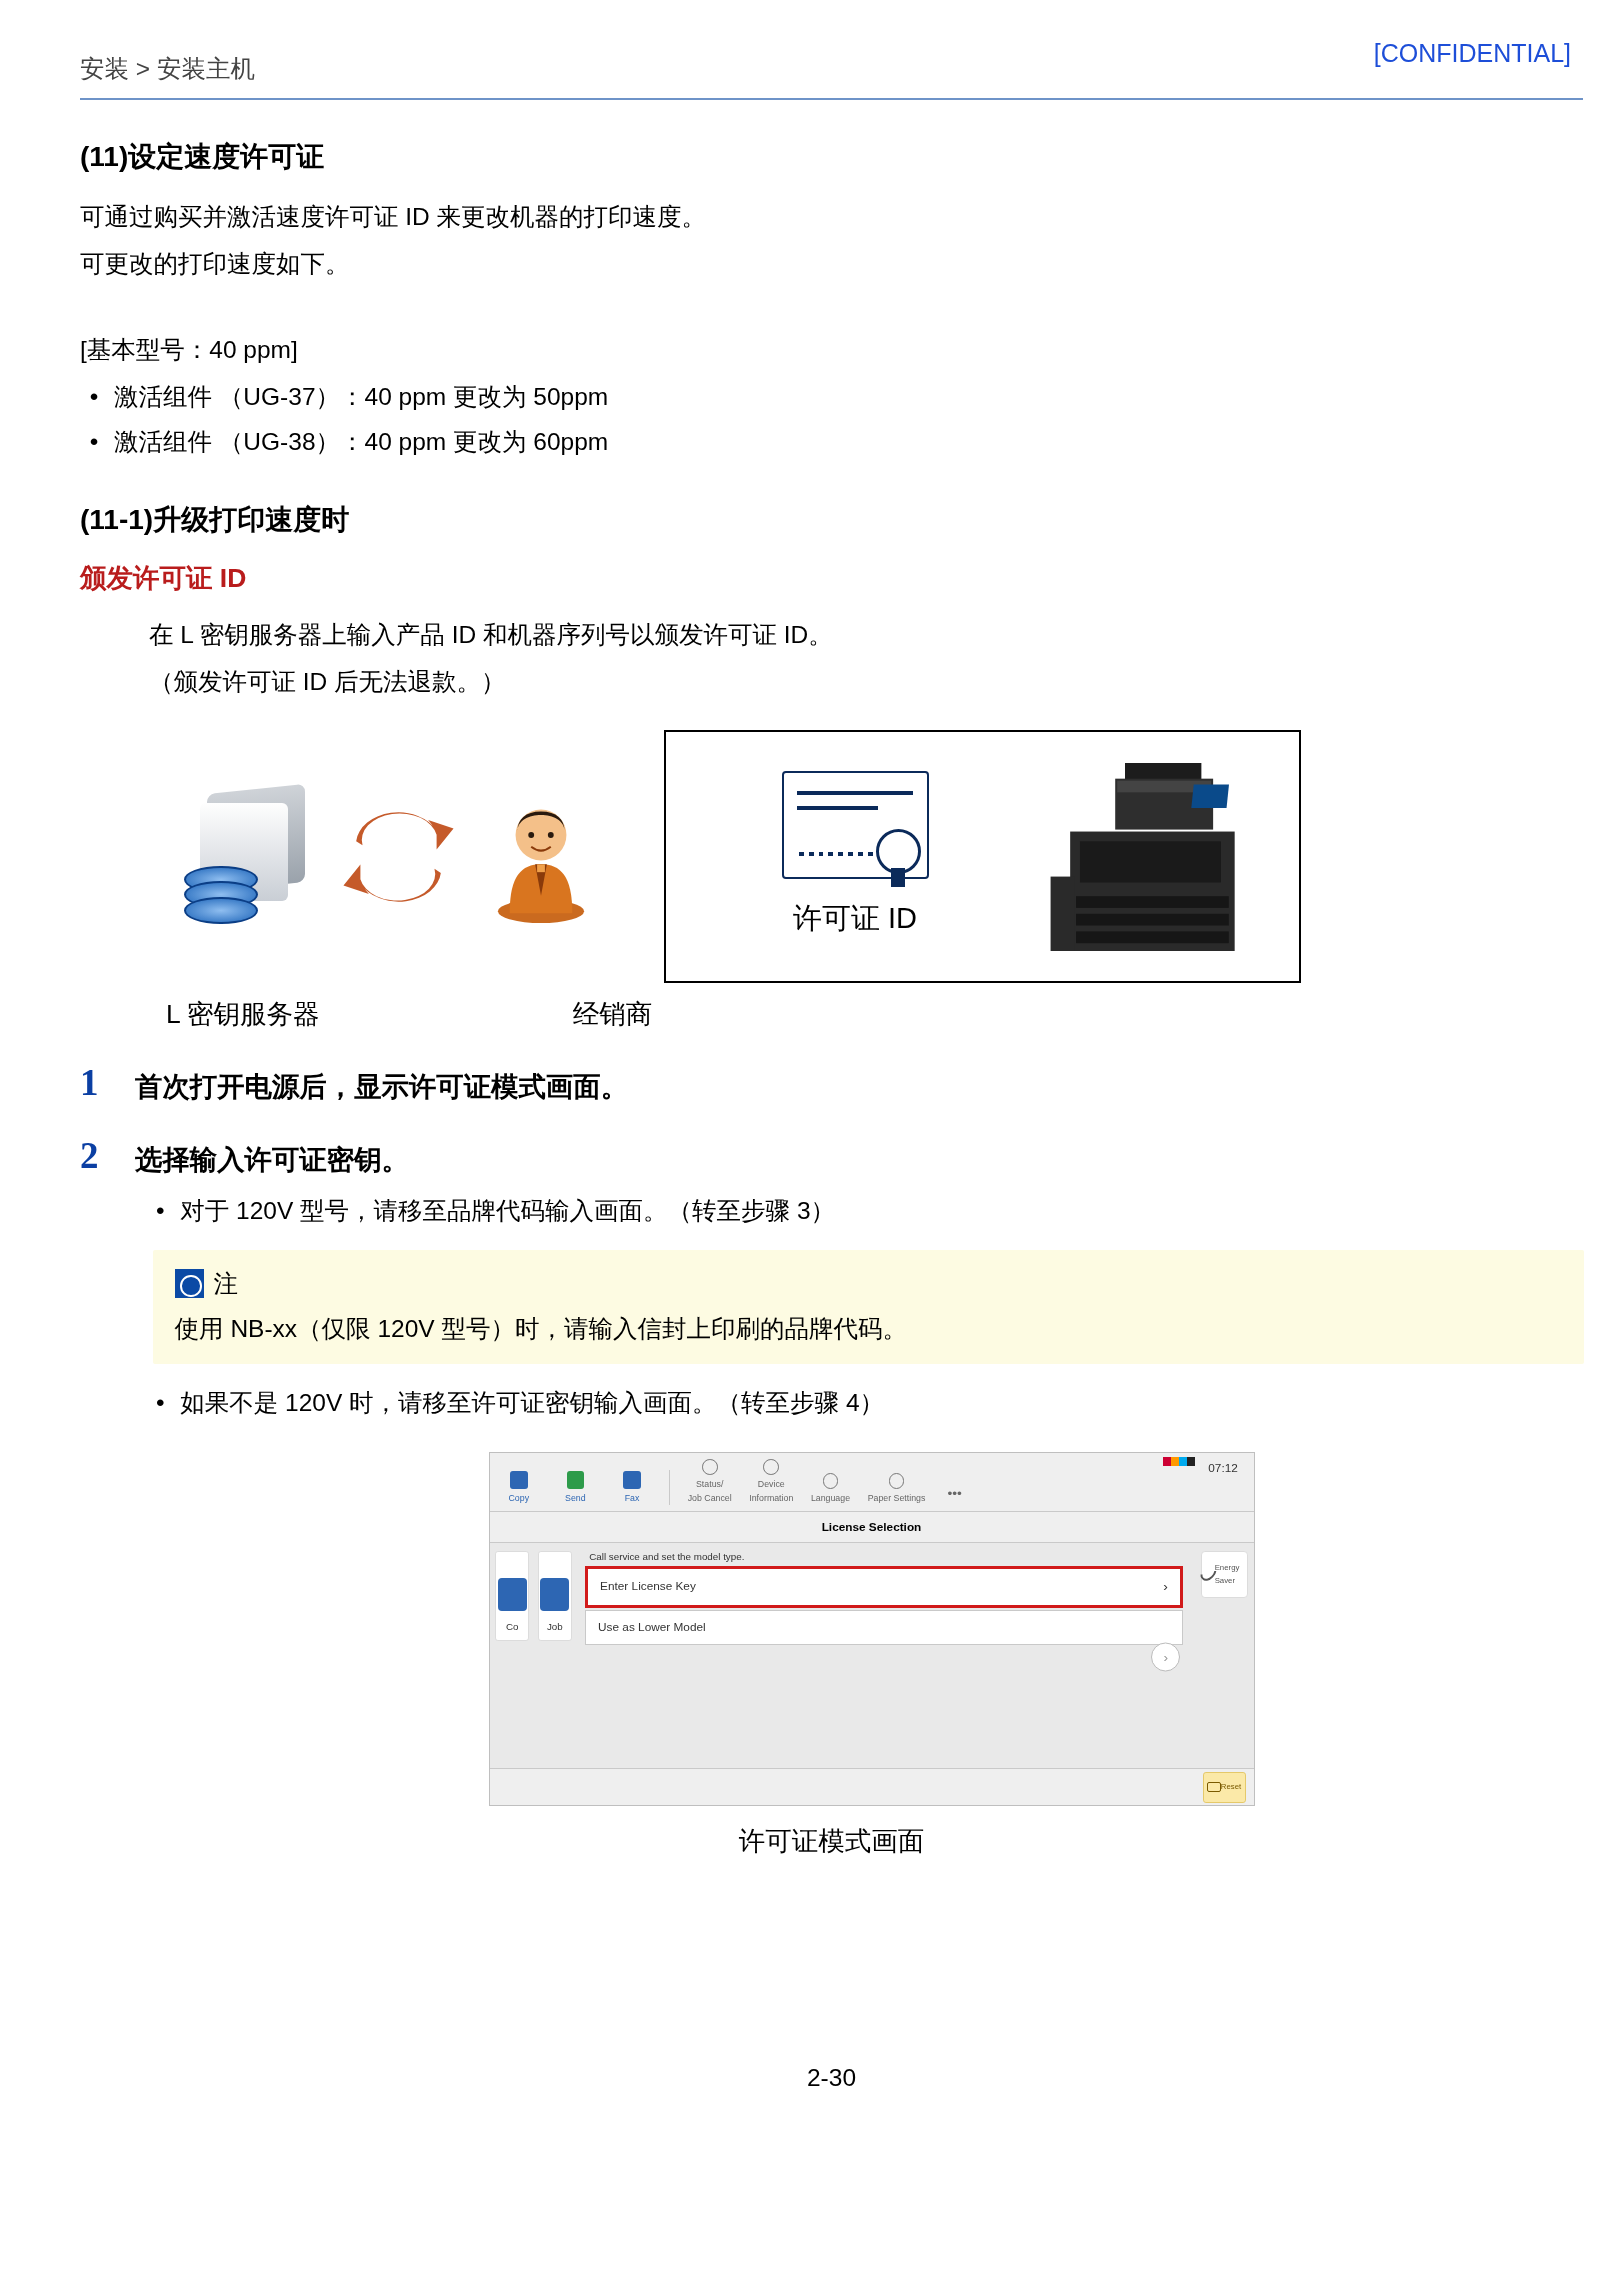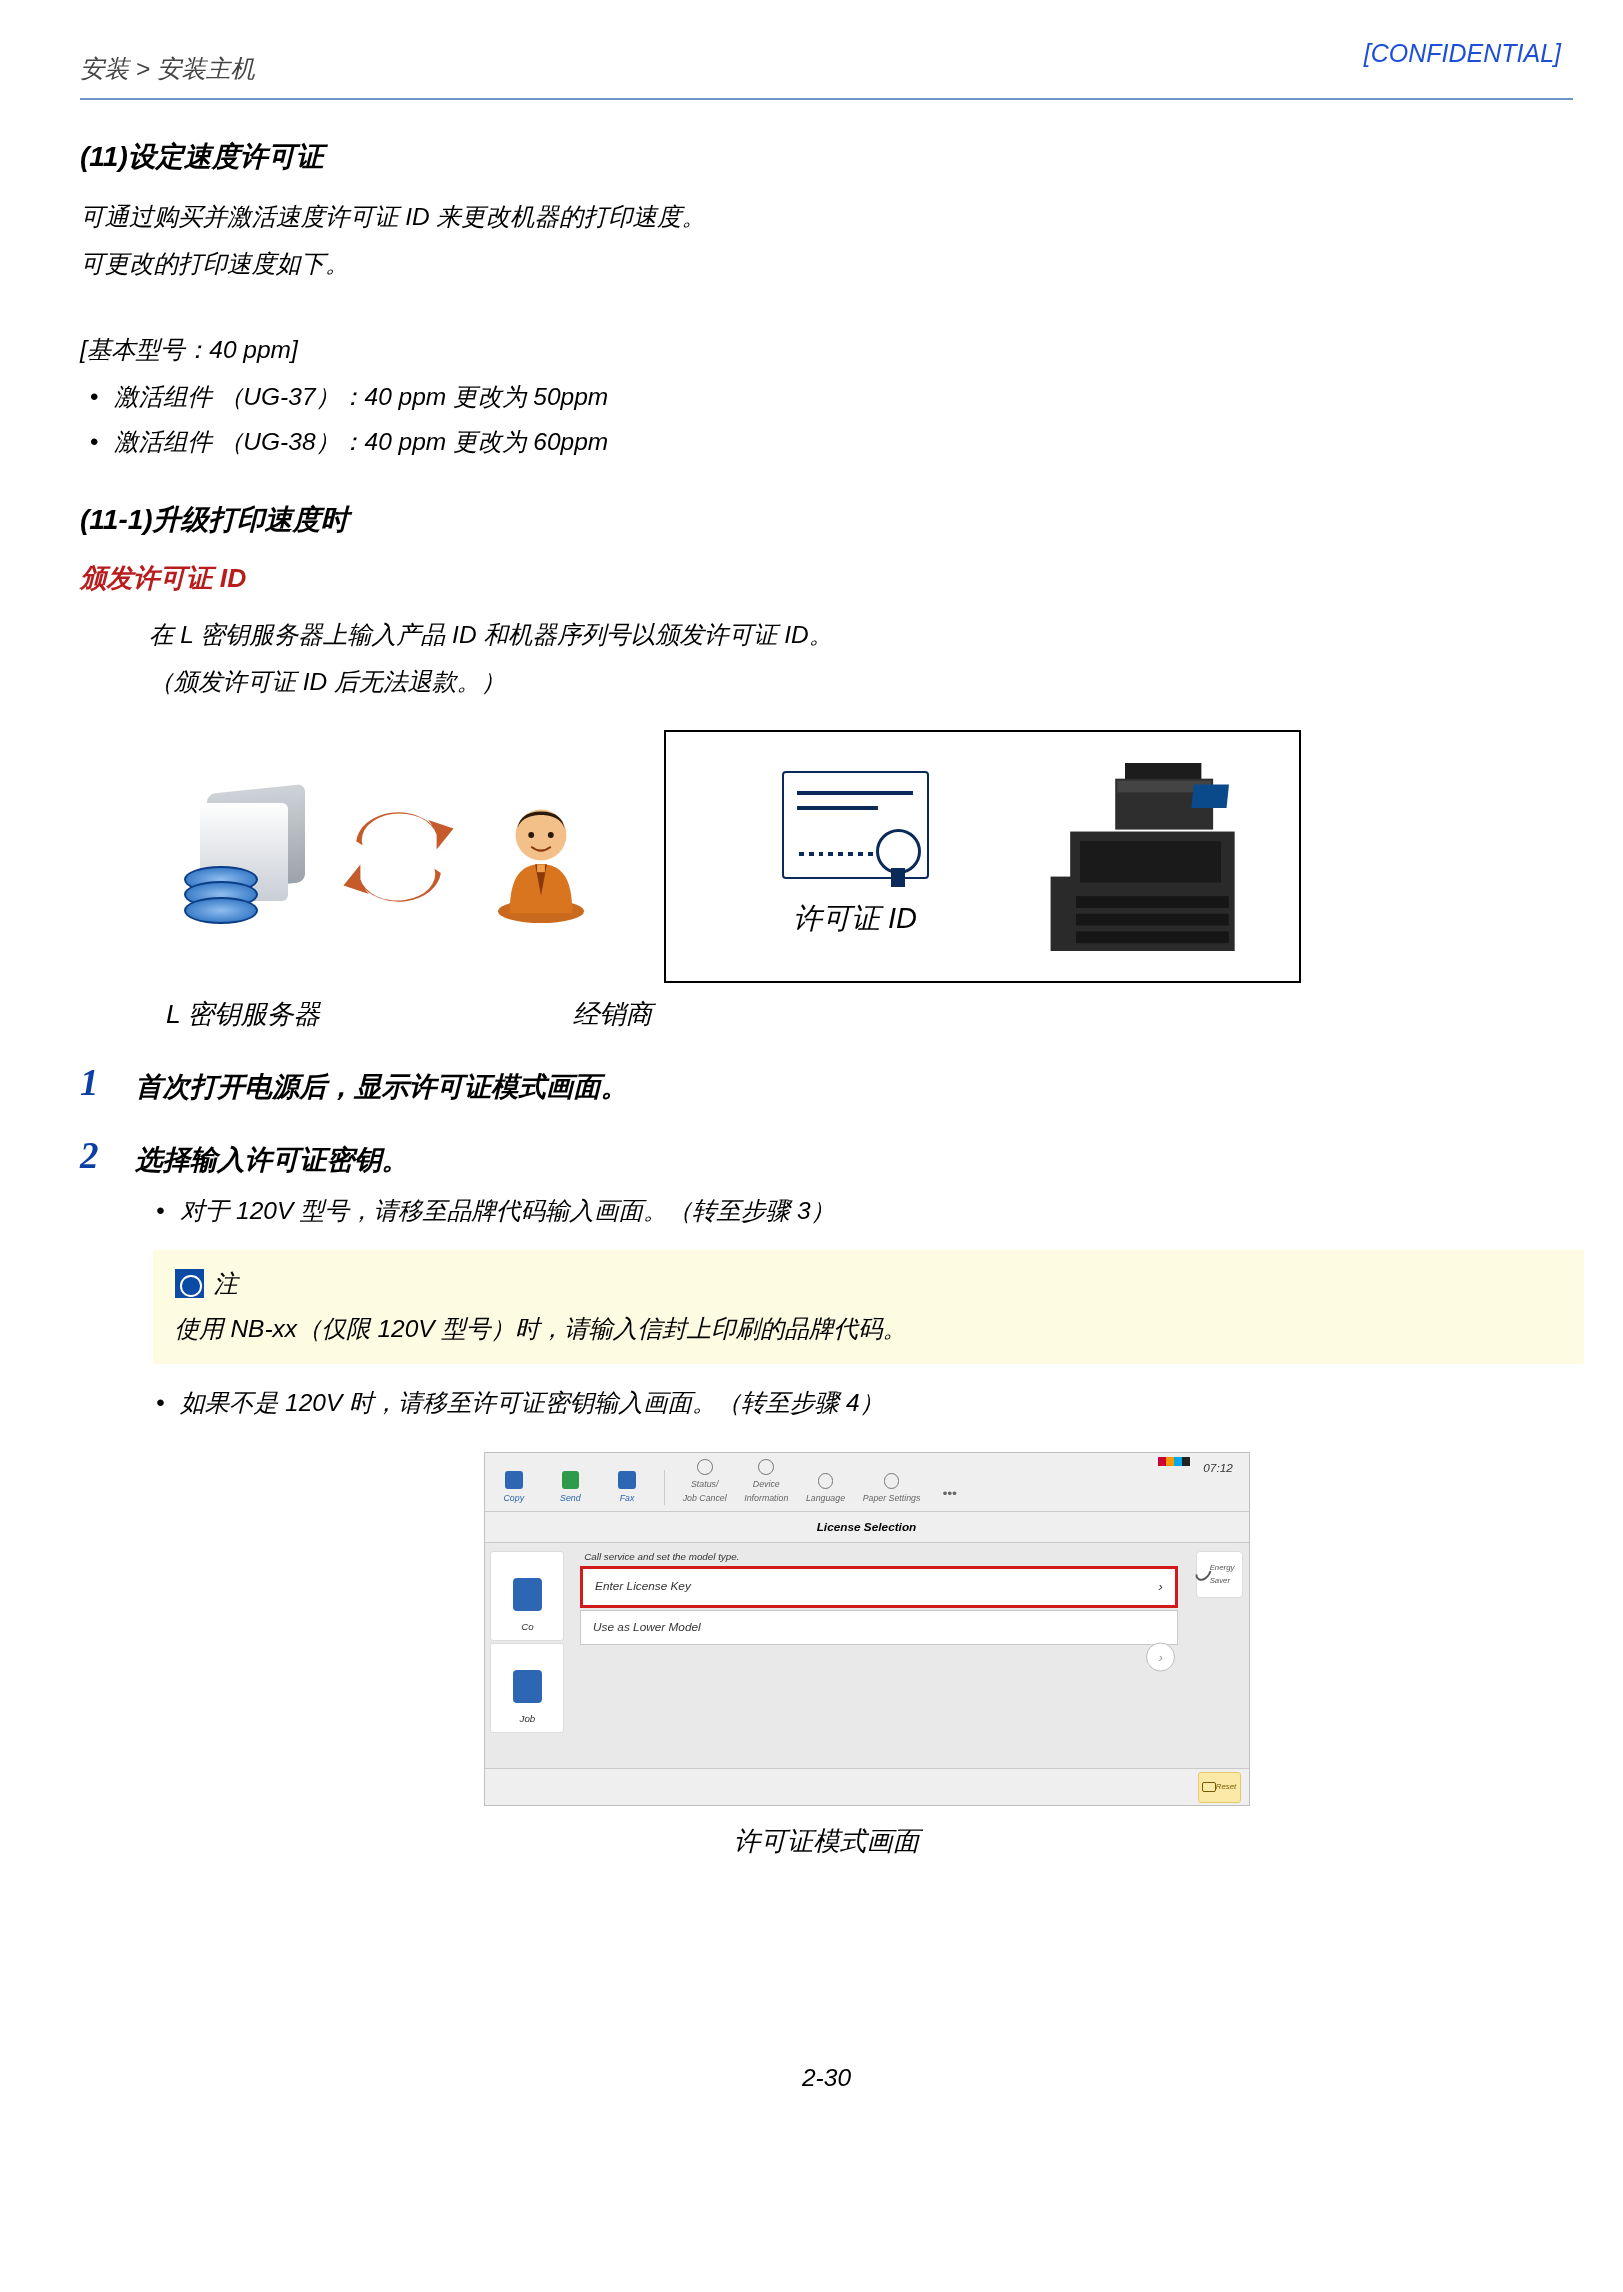--- a/index.html
+++ b/index.html
@@ -7,22 +7,21 @@
     margin: 0;
     font-family: "Microsoft YaHei", "SimSun", Arial, sans-serif;
     background: #fff;
     color: #000;
     width: 1623px;
     min-height: 2293px;
     font-size: 24.5px;
     line-height: 1.6;
   }
   .page {
-    padding: 39px 50px 39px 80px;
-    font-style: italic;
+    padding: 39px 40px 39px 80px;
   }
   .header {
     position: relative;
     border-bottom: 2px solid #6e93c8;
     padding: 9.8px 0 9.8px 0;
     margin-bottom: 35px;
   }
   .breadcrumb {
     font-size: 24.5px;
     color: #444;
@@ -154,21 +153,21 @@
     text-align:center; font-weight:bold; font-size:11.8px; padding: 5.9px 0; border-bottom: 1px solid #c9c9c9; background:#efefef;
   }
   .shot-body {
     display:flex;
     background:#e9e9e9;
     height: 225px;
   }
   .shot-left {
     width: 88px;
     padding: 7.8px 5.9px;
-    display:flex; flex-direction:column; gap:2px;
+    display:flex; flex-direction:row; gap:9px;
   }
   .shot-card {
     background:#fff; border:1px solid #dcdcdc; border-radius:2.9px; height:90px; width:74px; position:relative;
     display:flex; flex-direction:column; align-items:center; justify-content:flex-end; padding-bottom:5.9px;
   }
   .shot-card .ci { width:29px; height:33px; background:#2d66b3; border-radius:3.9px; margin-bottom:7.8px; }
   .shot-card .ctxt { font-size:9.8px; color:#333; }
   .shot-center {
     flex:1; padding: 3.9px 11.8px 7.8px 7.8px; position:relative;
   }

